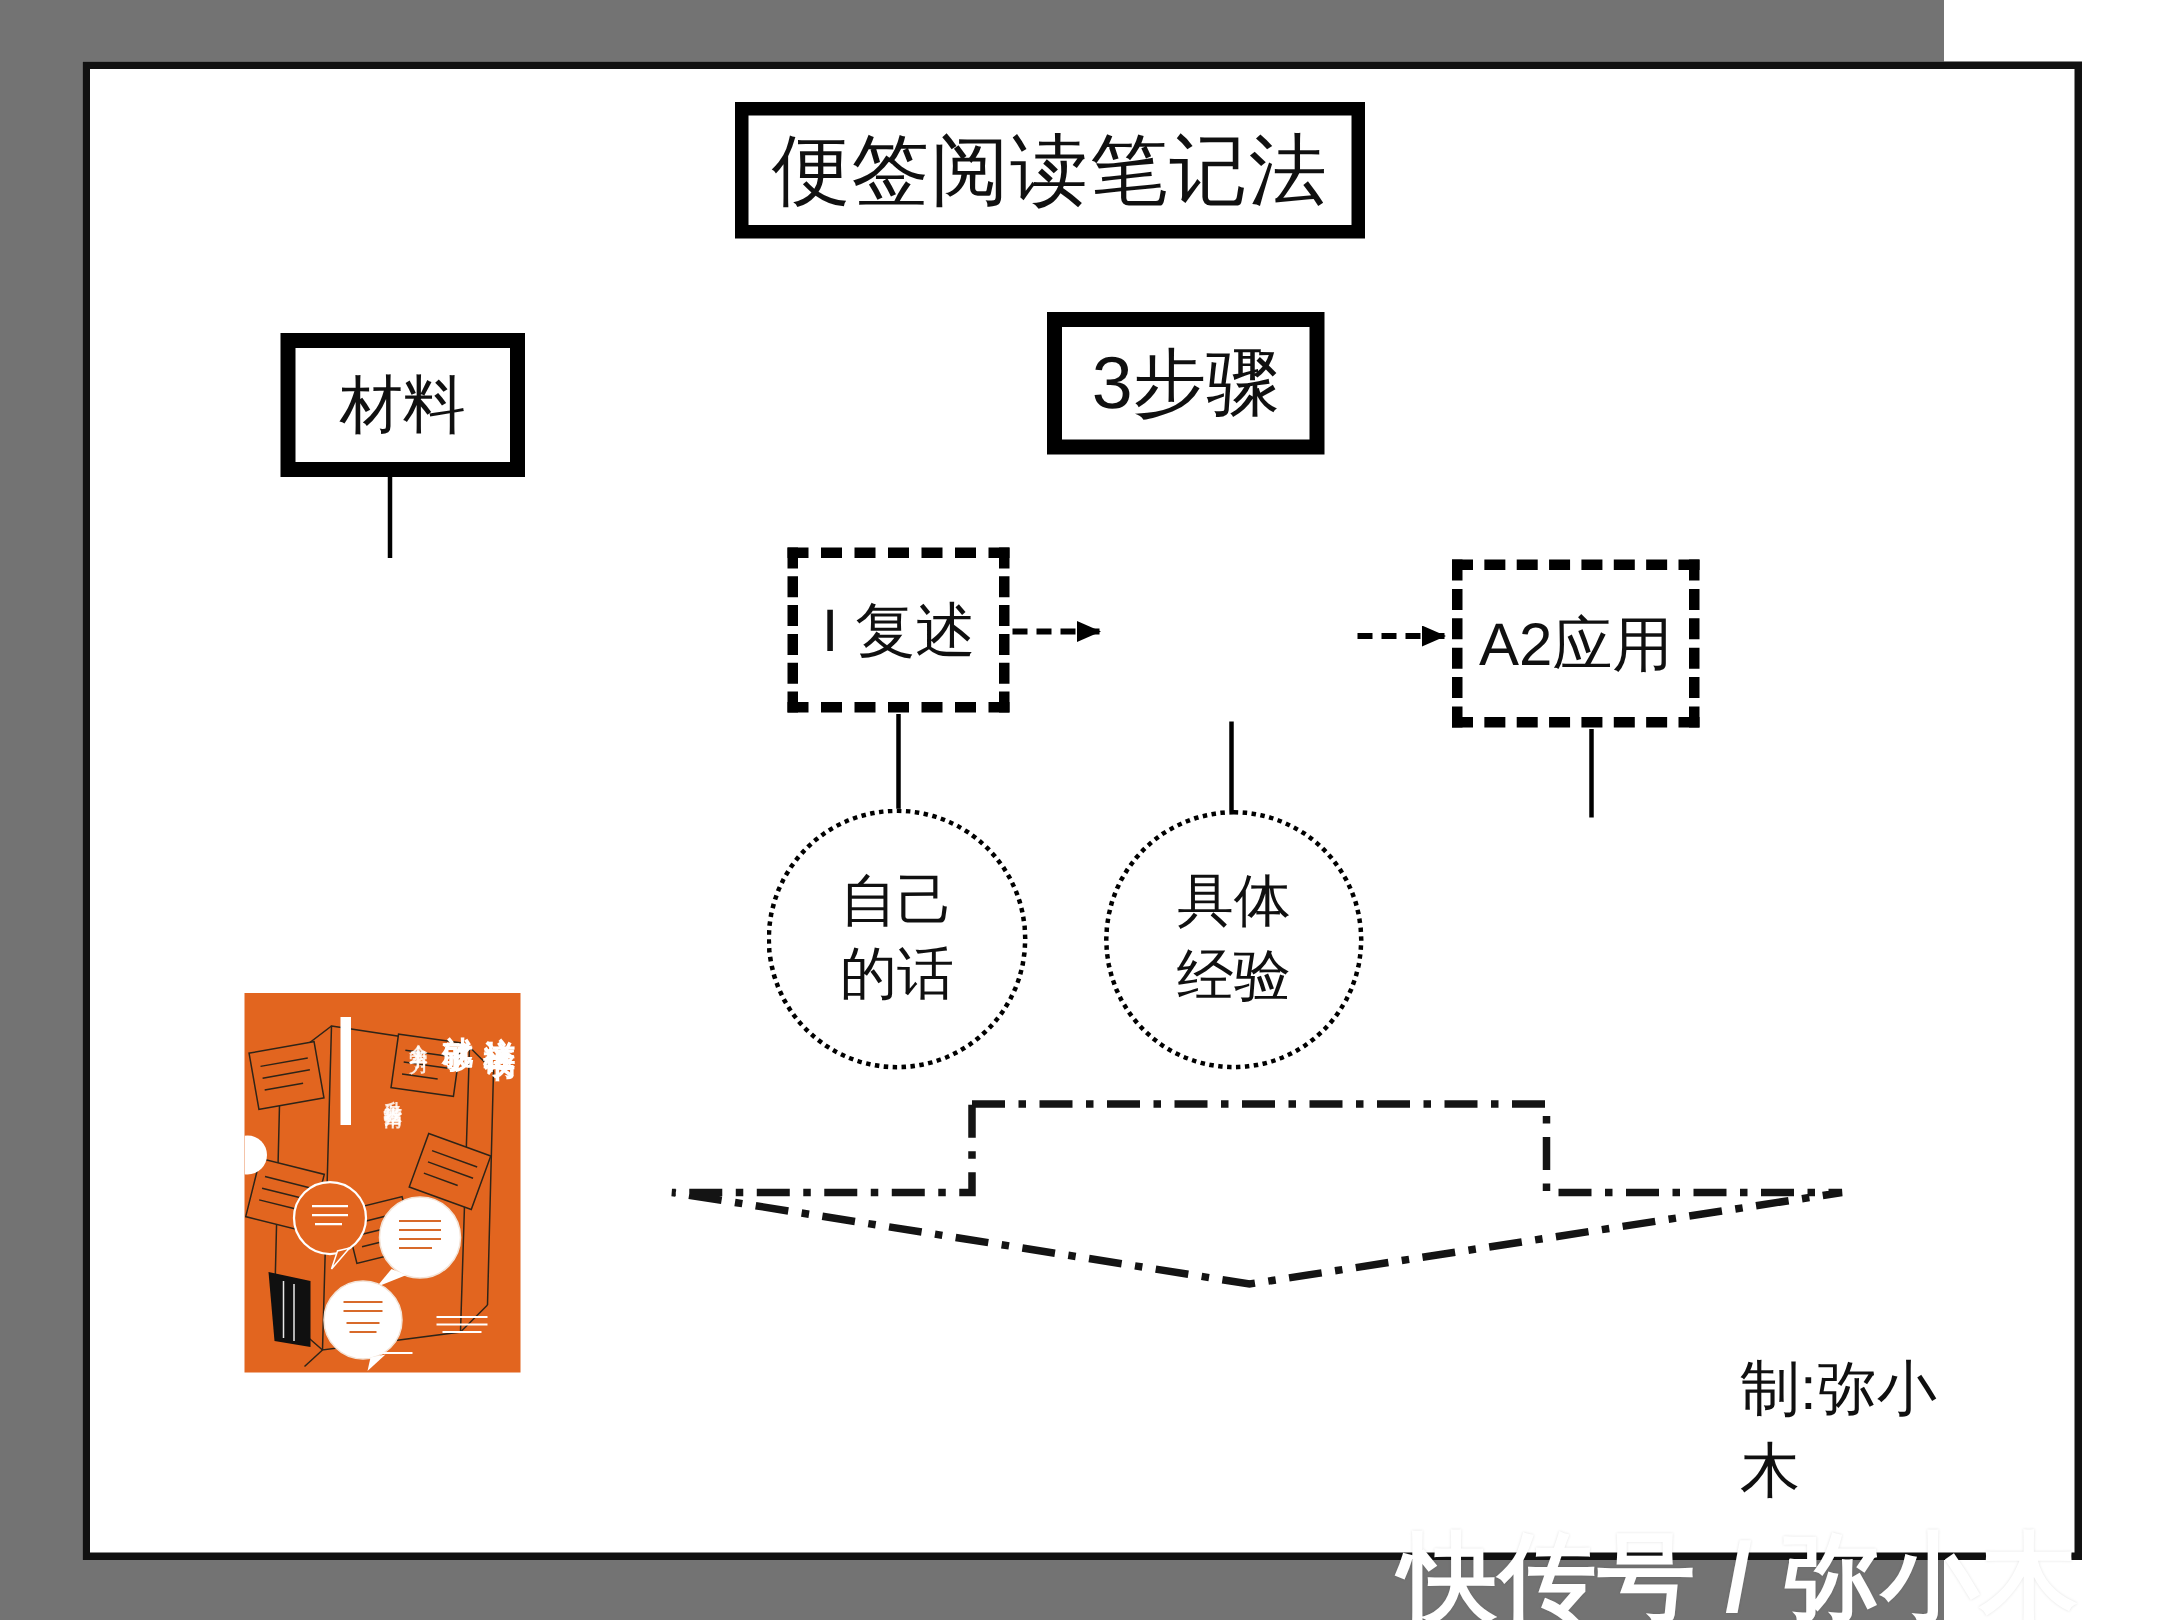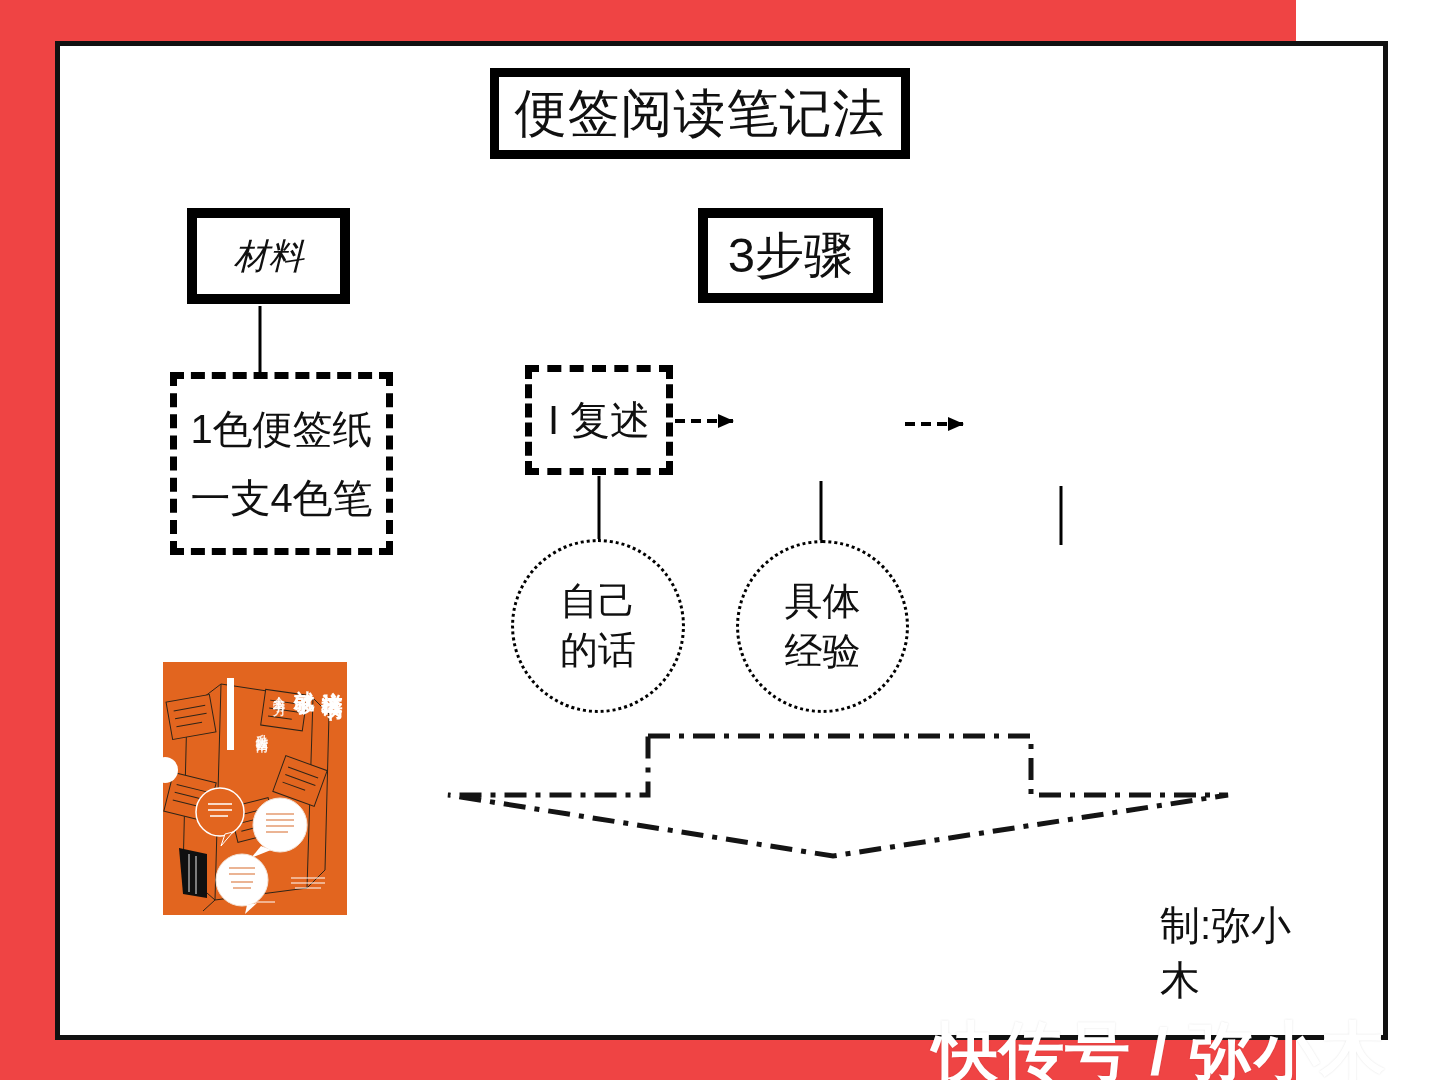--- a/index.html
+++ b/index.html
@@ -1,22 +1,22 @@
 <!DOCTYPE html>
 <html><head>
 <meta charset="utf-8">
 <style>
   html,body{margin:0;padding:0;}
   body{width:1440px;height:1080px;overflow:hidden;}
-  .stage{position:relative;width:1296px;height:1080px;background:#ef4444;font-family:"Liberation Sans",serif;color:#101010;}
+  .stage{position:relative;width:1296px;height:1080px;background:#737373;font-family:"Liberation Sans",serif;color:#101010;}
   .canvas{position:absolute;left:55px;top:41px;width:1333px;height:999px;background:#ffffff;border:5px solid #111;box-sizing:border-box;}
   .overlay{position:absolute;left:0;top:0;width:1440px;height:1080px;z-index:1;pointer-events:none;}
   .box{position:absolute;box-sizing:border-box;display:flex;align-items:center;justify-content:center;background:#fff;z-index:2;text-align:center;}
   .title-box{left:490px;top:68px;width:420px;height:91px;border:9px solid #000;font-size:52px;letter-spacing:1px;}
-  .mat-box{left:187px;top:208px;width:163px;height:96px;border:10px solid #000;font-size:35px;font-style:italic;}
+  .mat-box{left:187px;top:222px;width:163px;height:96px;border:10px solid #000;font-size:42px;}
   .steps-box{left:698px;top:208px;width:185px;height:95px;border:10px solid #000;font-size:49px;}
   .dash-box{border:7px dashed #000;font-size:40px;background:#fff;}
   .mat-dash{left:170px;top:372px;width:223px;height:183px;flex-direction:column;justify-content:space-evenly;line-height:1;}
   .s1{left:525px;top:365px;width:148px;height:110px;justify-content:center;}
   .s2{left:737px;top:372px;width:166px;height:108px;}
   .s3{left:968px;top:373px;width:165px;height:112px;}
   .circle{position:absolute;box-sizing:border-box;border:3px dotted #000;border-radius:50%;display:flex;flex-direction:column;align-items:center;justify-content:center;font-size:38px;line-height:1.3;background:#fff;z-index:2;text-align:center;}
   .c1{left:511px;top:539px;width:174px;height:174px;}
   .c2{left:736px;top:540px;width:173px;height:173px;}
   .c3{left:979px;top:543px;width:177px;height:177px;}
@@ -57,27 +57,26 @@
     <span>便签阅读笔记法</span>
   </div>
 
   <div class="box mat-box">
     <span>材料</span>
   </div>
   <div class="box steps-box">
     <span>3步骤</span>
   </div>
 
-  <div class="box dash-box mat-dash">
-    <span>1色便签纸</span>
-    <span>一支4色笔</span>
-  </div>
 
   <div class="box dash-box s1">
     <span>I 复述</span>
+  </div>
+  <div class="box dash-box s3">
+    <span>A2应用</span>
   </div>
 
   <div class="circle c2">
     <span>具体</span>
     <span>经验</span>
   </div>
   <div class="circle c1">
     <span>自己</span>
     <span>的话</span>
   </div>

